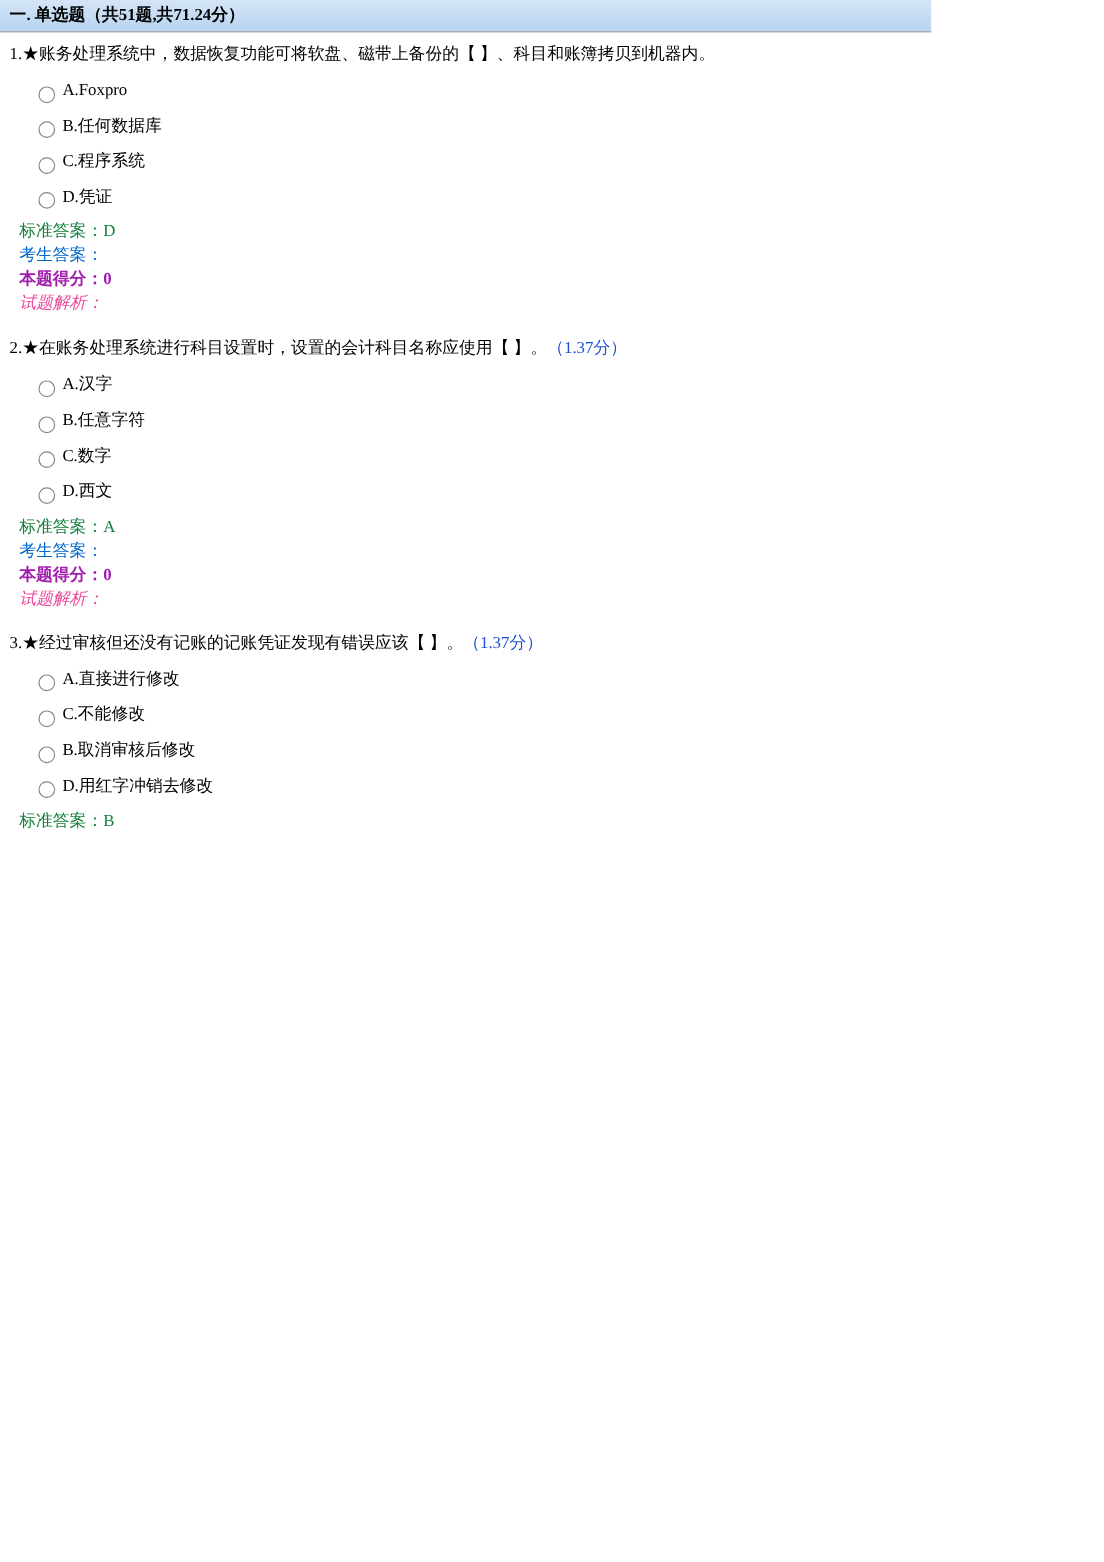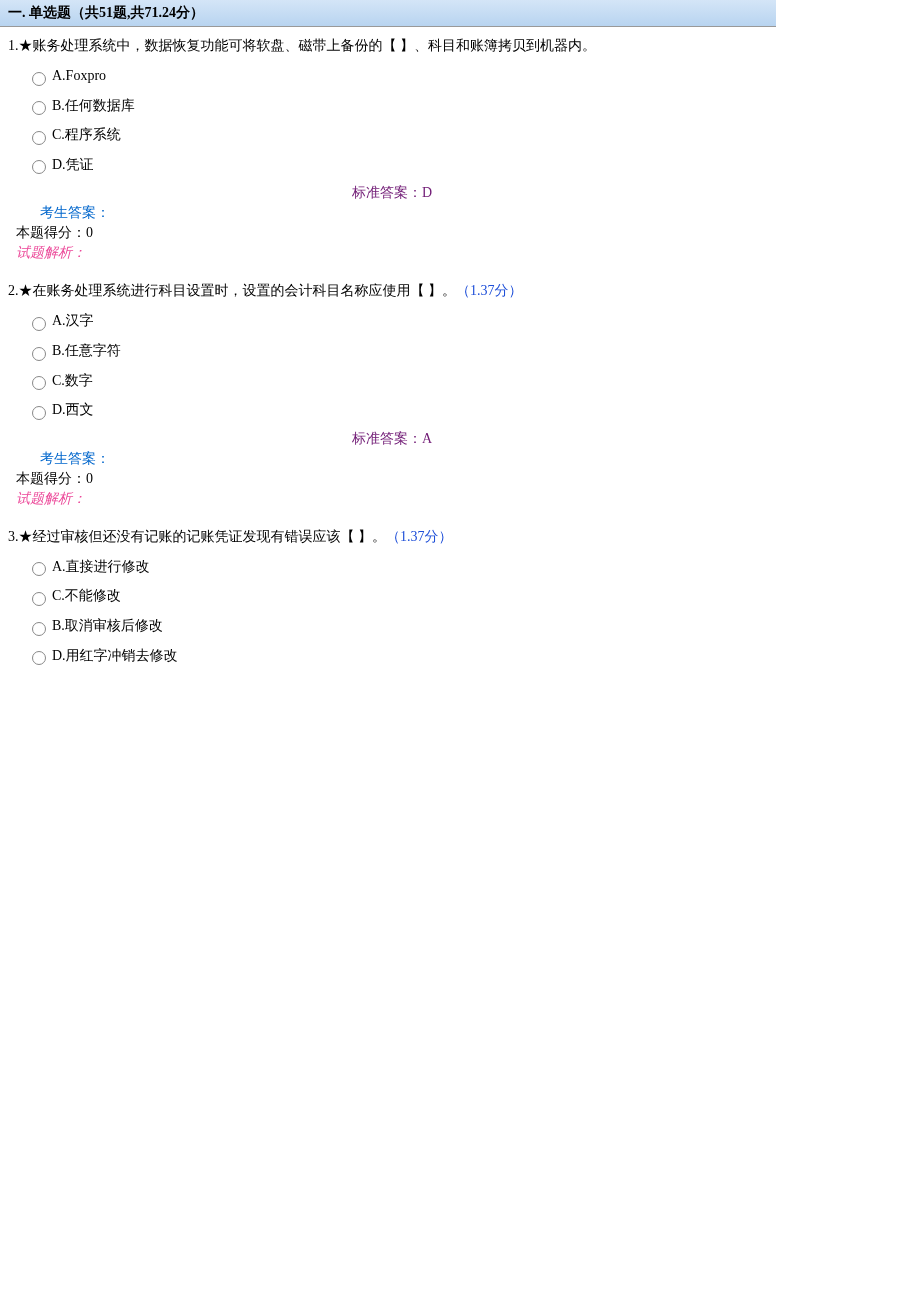--- a/index.html
+++ b/index.html
@@ -49,29 +49,28 @@
       flex-shrink: 0;
     }
     .option-label {
       font-family: "SimSun", "宋体", serif;
     }
     .meta-line {
       margin: 2px 0;
       padding-left: 8px;
     }
     .standard-answer {
-      color: #701a75;
-      text-align: center;
+      color: #15803d;
     }
     .student-answer {
       color: #0066cc;
-      margin-left: 24px;
     }
     .score {
-      color: #000000;
+      color: #a21caf;
+      font-weight: bold;
     }
     .analysis {
       color: #ec4899;
       font-style: italic;
     }
     .content-wrapper {
       width: 776px;
     }
   </style>
 </head>
@@ -169,14 +168,17 @@
       </div>
       <div class="option-row">
         <span class="radio-circle"></span>
         <span class="option-label">B.取消审核后修改</span>
       </div>
       <div class="option-row">
         <span class="radio-circle"></span>
         <span class="option-label">D.用红字冲销去修改</span>
       </div>
     </div>
+    <div class="meta-line standard-answer">
+      <span>标准答案：</span><span>B</span>
+    </div>
   </div>
 </div>
 
 </body></html>

